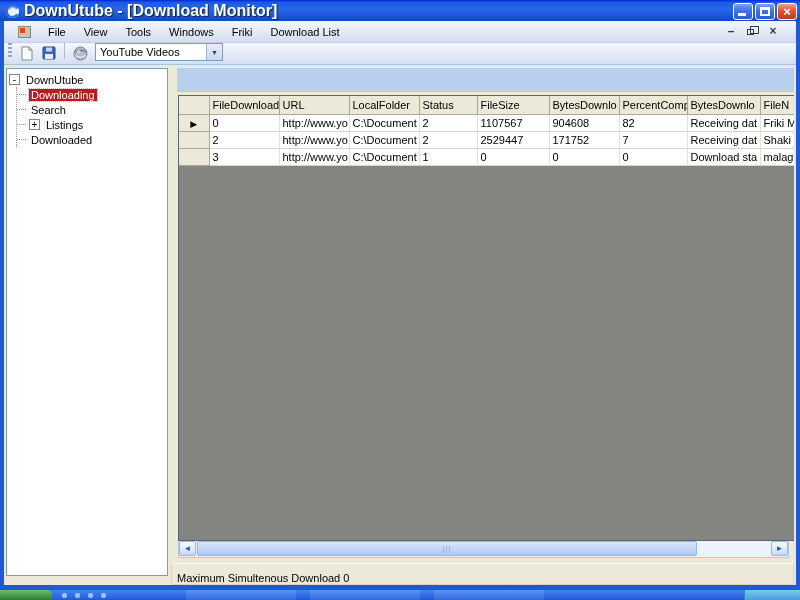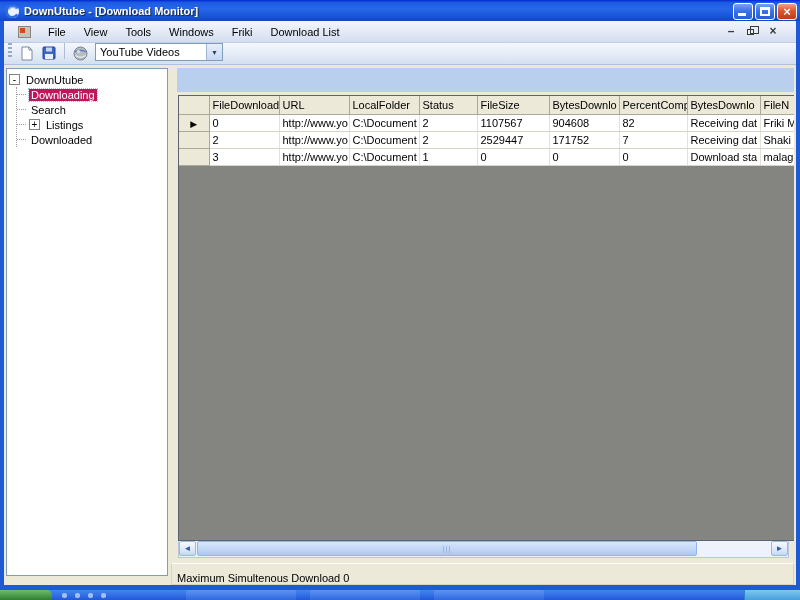--- a/index.html
+++ b/index.html
@@ -10,21 +10,21 @@
 
   
   .app-window { position:absolute; left:0; top:0; width:800px; height:590px;
     display:flex; flex-direction:column; }
 
   
   .titlebar { height:21px; flex:0 0 21px; display:flex; align-items:center; padding:0 3px 0 5px;
     background:linear-gradient(180deg,#0B42C8 0%,#1C5CE4 8%,#2767E8 40%,#1A55DC 75%,#1246C0 100%);
     border-top:1px solid #0831D9; }
   .app-icon { width:15px; height:15px; margin-right:4px; flex:0 0 auto; }
-  .title-text { color:#fff; font-weight:bold; font-size:11px; text-shadow:1px 1px 1px #123;
+  .title-text { color:#fff; font-weight:bold; font-size:16px; text-shadow:1px 1px 1px #123;
     flex:1; white-space:nowrap; overflow:hidden; }
   .win-buttons { display:flex; gap:2px; }
   .winbtn { width:20px; height:17px; border:1px solid #fff; border-radius:3px; position:relative;
     background:linear-gradient(180deg,#7AA1F0 0%,#3C74E8 45%,#2A5CD8 100%); cursor:default; }
   .winbtn.close { background:linear-gradient(180deg,#F0A088 0%,#E0552E 45%,#C23B16 100%); }
   .glyph-min { position:absolute; left:4px; bottom:3px; width:8px; height:3px; background:#fff; }
   .glyph-max { position:absolute; left:4px; top:3px; width:10px; height:9px;
     border:2px solid #fff; border-top-width:3px; }
   .glyph-close { position:absolute; left:0; top:0; width:100%; height:100%; color:#fff;
     font-weight:bold; font-size:13px; line-height:15px; text-align:center; }
@@ -72,21 +72,21 @@
 
   
   .treepanel { width:162px; flex:0 0 162px; height:508px; margin-top:1px; background:#fff;
     border:1px solid #7F9DB9; padding:3px 2px; overflow:hidden; }
   .tree-row { display:flex; align-items:center; height:15px; white-space:nowrap; }
   .expander { width:11px; height:11px; flex:0 0 11px; border:1px solid #848484; background:#fff;
     font-size:10px; line-height:9px; text-align:center; color:#000; margin-right:4px; }
   .tree-children { margin-left:7px; border-left:1px dotted #9A9A9A; padding-left:0; }
   .tree-children .tree-row::before { content:""; width:9px; border-top:1px dotted #9A9A9A; margin-right:3px; }
   .tree-label { padding:0 2px; color:#000; cursor:default; }
-  .tree-label.selected { background:#be185d; color:#fff; outline:1px dotted #9FBCE8; }
+  .tree-label.selected { background:#b91c1c; color:#fff; outline:1px dotted #9FBCE8; }
 
   
   .rightpane { flex:1; margin-left:3px; display:flex; flex-direction:column; overflow:hidden; }
   .top-strip { height:24px; margin:1px 0 3px 6px; background:#B9CFEE; }
 
   
   .grid { width:675px; height:446px; margin-left:7px; background:#848480;
     border:1px solid #5A6370; overflow:hidden; position:relative; }
   table.dgrid { border-collapse:collapse; table-layout:fixed; width:641px; background:transparent; }
   table.dgrid th { height:18px; background:#ECE9D8; border-right:1px solid #ACA899;

